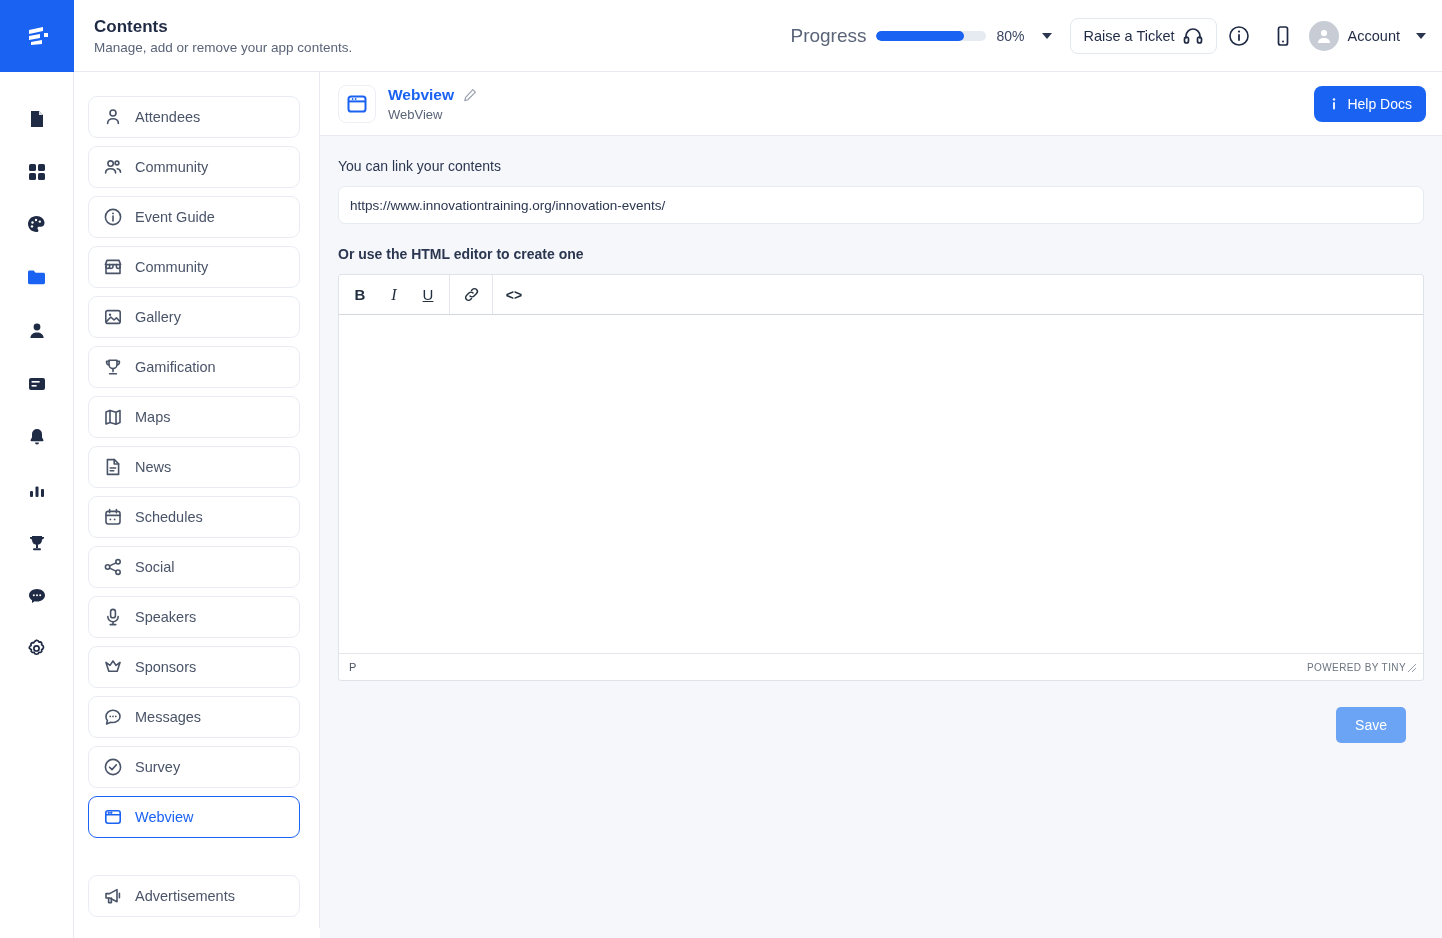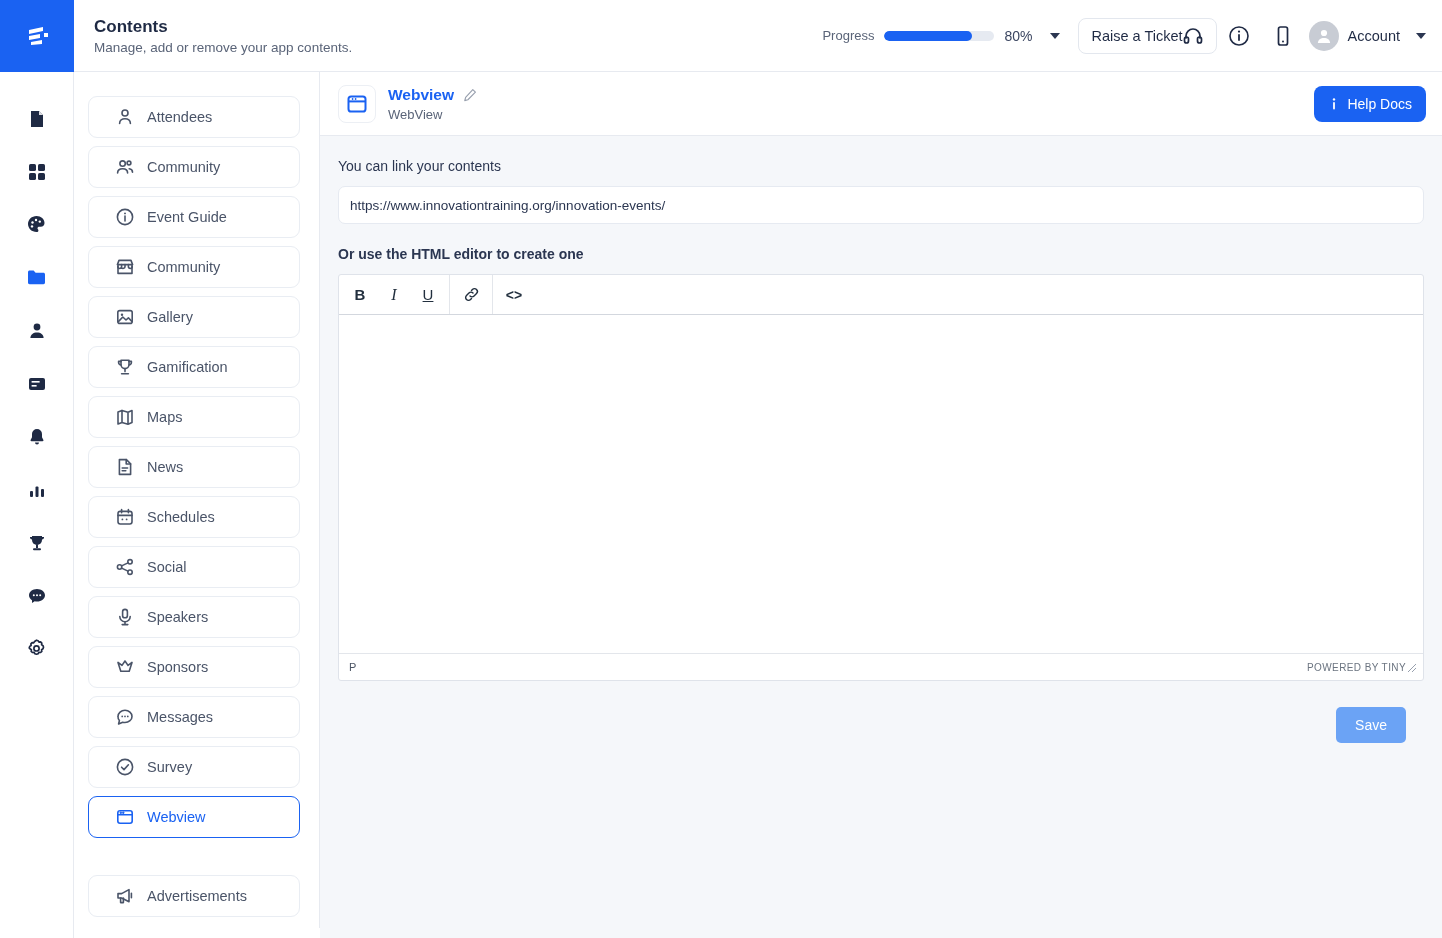--- a/index.html
+++ b/index.html
@@ -32,51 +32,51 @@
   .header {
     position: absolute; left: 74px; top: 0; width: 1368px; height: 72px;
     background: #ffffff; border-bottom: 1px solid #e7eaf0;
     display: flex; align-items: center; justify-content: space-between;
     padding: 0 16px 0 20px;
   }
   .hdr-title { font-size: 17px; font-weight: 700; color: #1f2a44; line-height: 1.25; }
   .hdr-sub { font-size: 13.5px; color: #5a6478; margin-top: 3px; }
   .hdr-right { display: flex; align-items: center; gap: 0px; }
   .progress-wrap { display: flex; align-items: center; gap: 10px; margin-right: 8px; }
-  .progress-label { font-size: 13px; color: #5a6478; }
+  .progress-label { font-size: 19px; color: #5a6478; }
   .progress-track {
     width: 110px; height: 10px; border-radius: 6px; background: #e6eaf1; overflow: hidden;
   }
   .progress-fill { height: 100%; background: #1a62f2; border-radius: 6px; }
   .progress-pct { font-size: 14px; color: #3a4560; }
   .caret { width: 0; height: 0; border-left: 5px solid transparent; border-right: 5px solid transparent;
            border-top: 6px solid #2b3651; margin-left: 7px; cursor: pointer; }
   .ticket-btn {
-    display: flex; align-items: center; gap: 0;
+    display: flex; align-items: center; gap: 8px;
     border: 1px solid #e3e7ee; border-radius: 8px; background: #fff;
     padding: 9px 13px; font-size: 14.5px; color: #1f2a44; font-weight: 400;
     cursor: pointer; margin-left: 10px;
   }
   .icon-btn { width: 44px; height: 44px; display: flex; align-items: center; justify-content: center; cursor: pointer; }
   .account { display: flex; align-items: center; gap: 9px; cursor: pointer; padding-left: 4px; }
   .avatar {
     width: 30px; height: 30px; border-radius: 50%; background: #c8ccd4;
     display: flex; align-items: center; justify-content: center;
   }
   .account-label { font-size: 14.5px; color: #1f2a44; }
 
   
   .menu-col {
     position: absolute; left: 74px; top: 72px; width: 246px; height: 856px;
     background: #ffffff; border-right: 1px solid #e7eaf0;
     padding: 24px 19px 0 14px;
   }
   .menu-item {
     display: flex; align-items: center; gap: 12px;
-    height: 42px; padding: 0 26px; margin-bottom: 8px;
+    height: 42px; padding: 0 14px; margin-bottom: 8px;
     border: 1px solid #e9edf3; border-radius: 9px; background: #fff;
     font-size: 14.5px; color: #4a5468; cursor: pointer;
   }
   .menu-item.active { border-color: #1a62f2; color: #1a62f2; }
   .menu-item.active svg { stroke: #1a62f2; }
   .menu-gap { height: 29px; }
 
   
   .main { position: absolute; left: 320px; top: 72px; width: 1122px; height: 866px; background: #f5f7fa; }
   .main-head {

